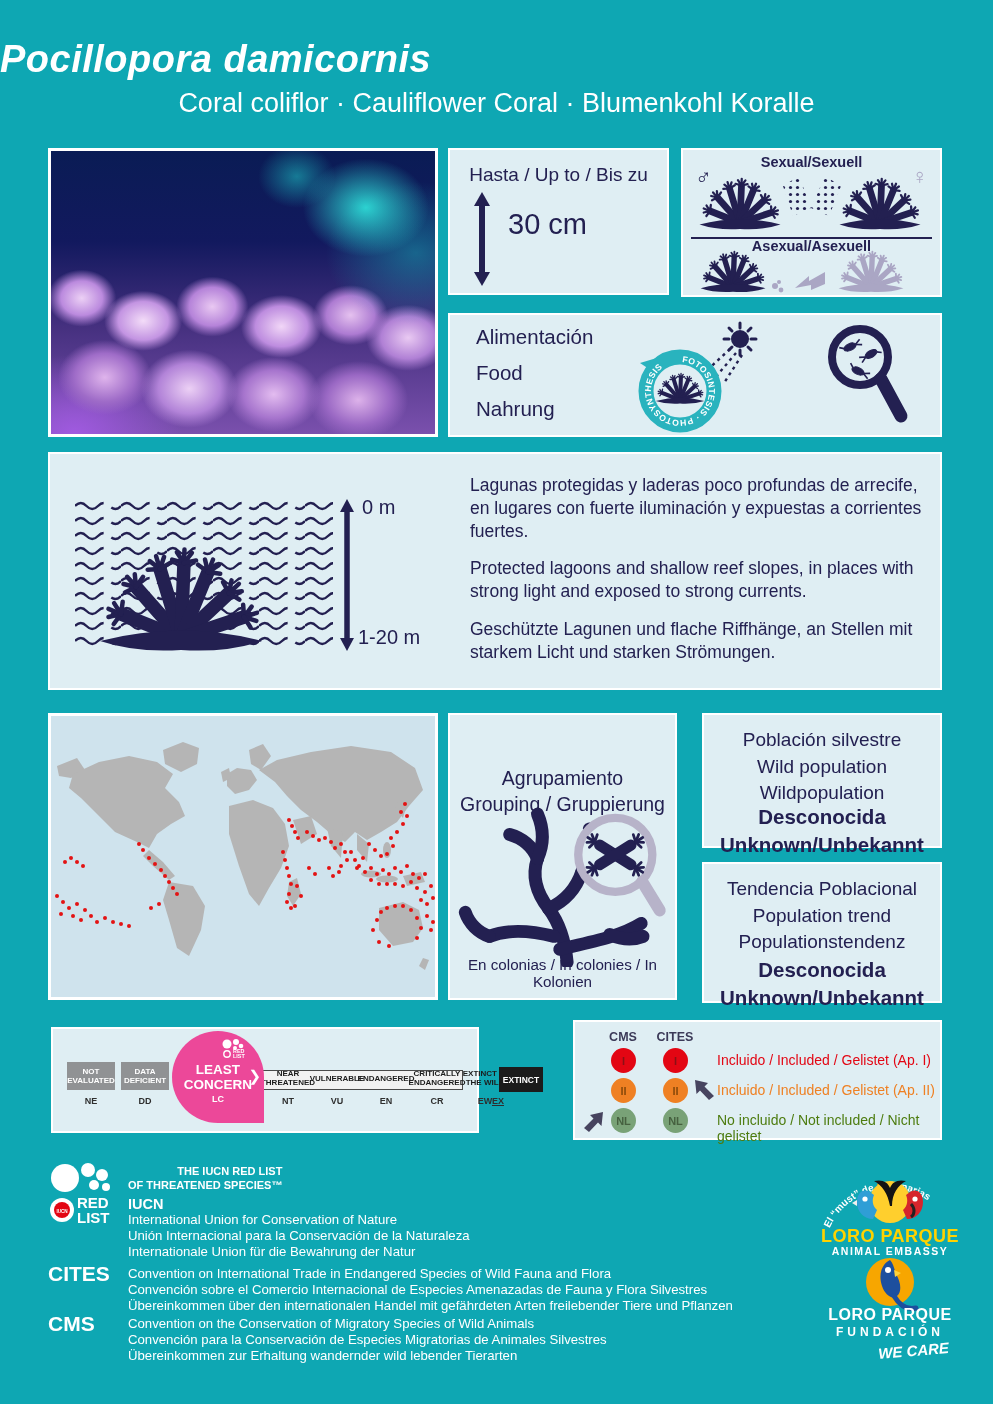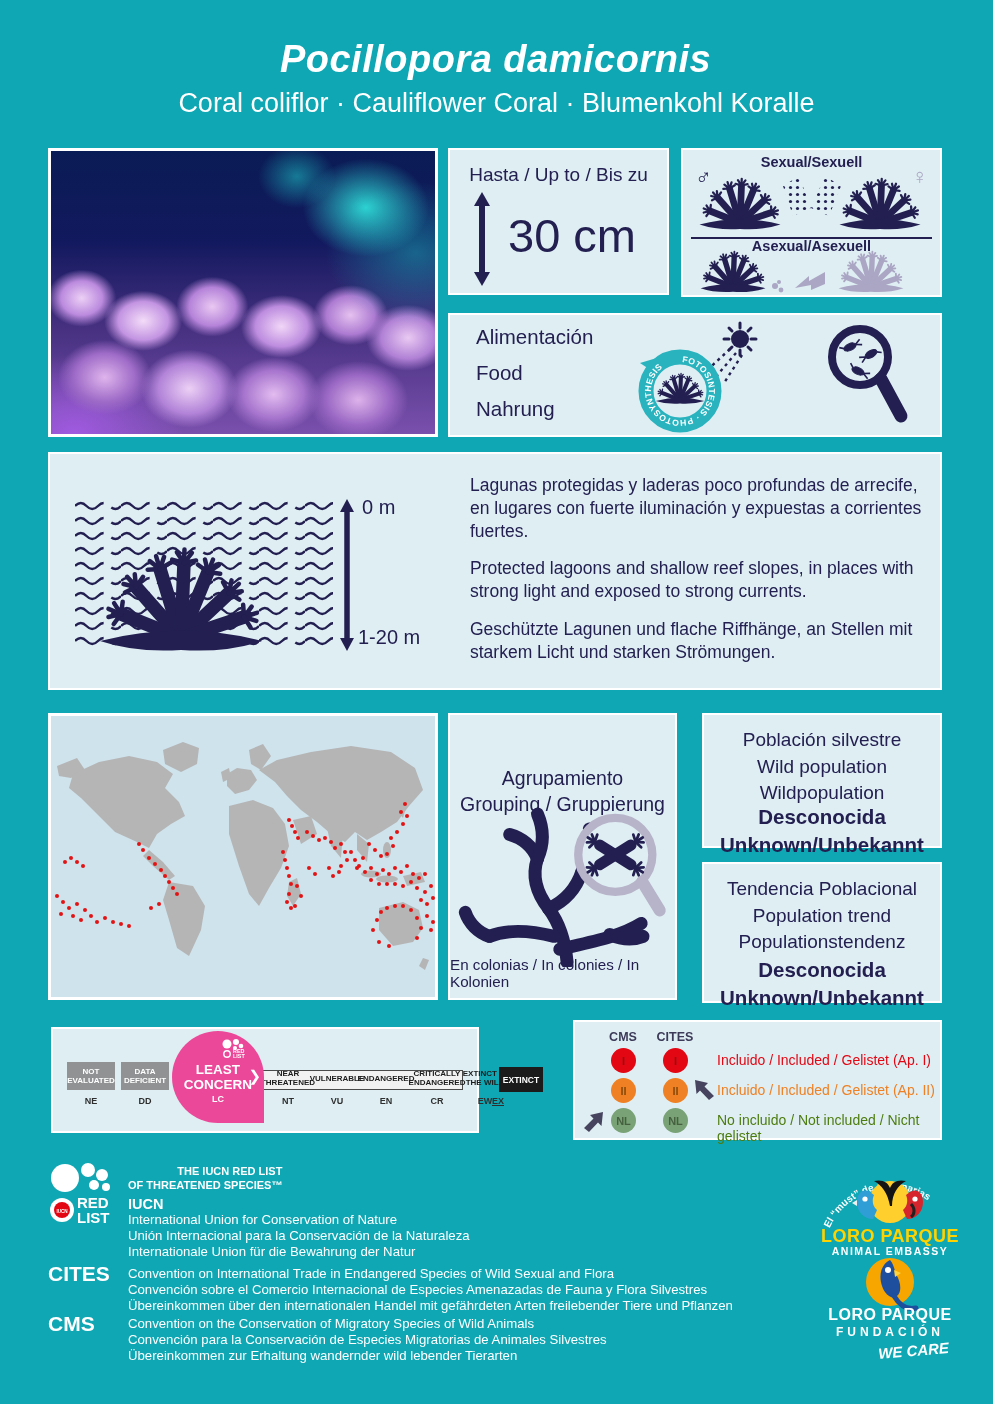--- a/index.html
+++ b/index.html
@@ -1,21 +1,21 @@
 <!DOCTYPE html>
 <html><head>
 <meta charset="utf-8">
 <style>
   html,body{margin:0;padding:0;background:#0ea7b3;}
   .page{position:relative;width:993px;height:1404px;background:#0ea7b3;overflow:hidden;
         font-family:"Liberation Sans","DejaVu Sans",sans-serif;color:#232051;}
   .abs{position:absolute;}
   .panel{position:absolute;background:#dfeef3;border:2px solid #ffffff;box-sizing:border-box;}
   
-  .title{left:0;right:2px;top:38px;text-align:center;color:#fff;font-size:38px;font-weight:bold;font-style:italic;letter-spacing:.5px;}
+  .title{left:0;right:2px;top:38px;color:#fff;font-size:38px;font-weight:bold;font-style:italic;letter-spacing:.5px;}
   .subtitle{left:0;right:0;top:88px;text-align:center;color:#fff;font-size:27px;}
   
   .photo{left:48px;top:148px;width:390px;height:289px;border:3px solid #fff;box-sizing:border-box;
     background:
       radial-gradient(90px 70px at 82% 20%, rgba(47,229,221,.9), rgba(47,229,221,0) 70%),
       radial-gradient(55px 45px at 64% 9%, rgba(30,200,200,.55), rgba(30,200,200,0) 70%),
       radial-gradient(120px 95px at 95% 36%, rgba(24,160,175,.55), rgba(24,160,175,0) 75%),
       radial-gradient(46px 38px at 8% 52%, #ecd0f5 0%, #bb8ade 45%, rgba(120,70,160,0) 75%),
       radial-gradient(52px 40px at 24% 60%, #f3dcf8 0%, #c394e2 48%, rgba(120,70,160,0) 75%),
       radial-gradient(48px 40px at 42% 55%, #e9c8f2 0%, #b583d9 48%, rgba(120,70,160,0) 75%),
@@ -23,32 +23,32 @@
       radial-gradient(50px 40px at 78% 58%, #e5c1ef 0%, #ad7bd2 48%, rgba(120,70,160,0) 75%),
       radial-gradient(56px 44px at 93% 66%, #e9c9f2 0%, #b080d5 48%, rgba(120,70,160,0) 75%),
       radial-gradient(60px 48px at 14% 80%, #dfb4ec 0%, #9f6cc8 50%, rgba(100,60,150,0) 78%),
       radial-gradient(62px 50px at 36% 84%, #ecd0f5 0%, #b283d8 50%, rgba(100,60,150,0) 78%),
       radial-gradient(60px 48px at 58% 86%, #e3bcf0 0%, #a674cd 50%, rgba(100,60,150,0) 78%),
       radial-gradient(64px 50px at 80% 88%, #ddb2ea 0%, #9a68c4 50%, rgba(100,60,150,0) 78%),
       radial-gradient(150px 110px at 6% 100%, #a05ae0, rgba(120,60,190,0) 72%),
       linear-gradient(180deg,#0a1c55 0%,#12195e 32%,#45307f 62%,#7a50ad 100%);}
   
   .size-label{left:0;right:0;top:14px;text-align:center;font-size:19px;}
-  .size-value{left:58px;top:58px;font-size:47px;}
+  .size-value{left:58px;top:58px;font-size:29px;}
   
   .rp-lab{left:0;right:0;text-align:center;font-size:14.5px;font-weight:bold;}
   .sex-sym{font-size:22px;font-weight:bold;}
   
   .food-line{left:26px;font-size:20.5px;}
   
   .hab-p{font-size:17.5px;line-height:1.3;margin:0 0 15px 0;}
   .depth{font-size:20px;}
   
   .grp-title{left:0;right:0;top:10px;text-align:center;font-size:19.5px;line-height:1.35;margin-top:40px;}
-  .grp-cap{left:0;right:0;bottom:8px;text-align:left;font-size:15.2px;}
+  .grp-cap{left:0;right:0;bottom:8px;text-align:center;font-size:15.2px;}
   .pop-h{left:0;right:0;top:12px;text-align:center;font-size:19px;line-height:1.4;}
   .pop-v{left:0;right:0;text-align:center;font-size:20.5px;font-weight:bold;line-height:1.35;}
   
   .sc-band{position:absolute;left:190px;right:14px;top:41px;height:18px;background:#f2f2f2;border:1px solid #4a4a4a;}
   .sc-gray{position:absolute;top:33px;width:48px;height:28px;background:#909294;color:#fff;
            font-size:8px;font-weight:bold;text-align:center;display:flex;align-items:center;justify-content:center;line-height:1.15;}
   .sc-bandlab{position:absolute;top:41px;height:18px;display:flex;align-items:center;justify-content:center;
               font-size:8px;font-weight:bold;color:#1c1c1c;text-align:center;line-height:1.1;width:56px;transform:translateX(-50%);}
   .sc-ex{position:absolute;top:38px;height:25px;background:#1b1b1b;color:#fff;display:flex;align-items:center;justify-content:center;
          font-size:8.5px;font-weight:bold;}
@@ -523,21 +523,21 @@
     <div>OF THREATENED SPECIES™</div>
   </div>
   <div class="abs ft" style="left:128px;top:1196px;">
     <div class="ft-iucn-abbr">IUCN</div>
     <div class="ft-lines">International Union for Conservation of Nature</div>
     <div class="ft-lines">Unión Internacional para la Conservación de la Naturaleza</div>
     <div class="ft-lines">Internationale Union für die Bewahrung der Natur</div>
   </div>
   <div class="abs ft-abbr-big" style="left:48px;top:1262px;">CITES</div>
   <div class="abs ft-lines" style="left:128px;top:1266px;">
-    <div>Convention on International Trade in Endangered Species of Wild Sexual and Flora</div>
+    <div>Convention on International Trade in Endangered Species of Wild Fauna and Flora</div>
     <div>Convención sobre el Comercio Internacional de Especies Amenazadas de Fauna y Flora Silvestres</div>
     <div>Übereinkommen über den internationalen Handel mit gefährdeten Arten freilebender Tiere und Pflanzen</div>
   </div>
   <div class="abs ft-abbr-big" style="left:48px;top:1312px;">CMS</div>
   <div class="abs ft-lines" style="left:128px;top:1316px;">
     <div>Convention on the Conservation of Migratory Species of Wild Animals</div>
     <div>Convención para la Conservación de Especies Migratorias de Animales Silvestres</div>
     <div>Übereinkommen zur Erhaltung wandernder wild lebender Tierarten</div>
   </div>
 

